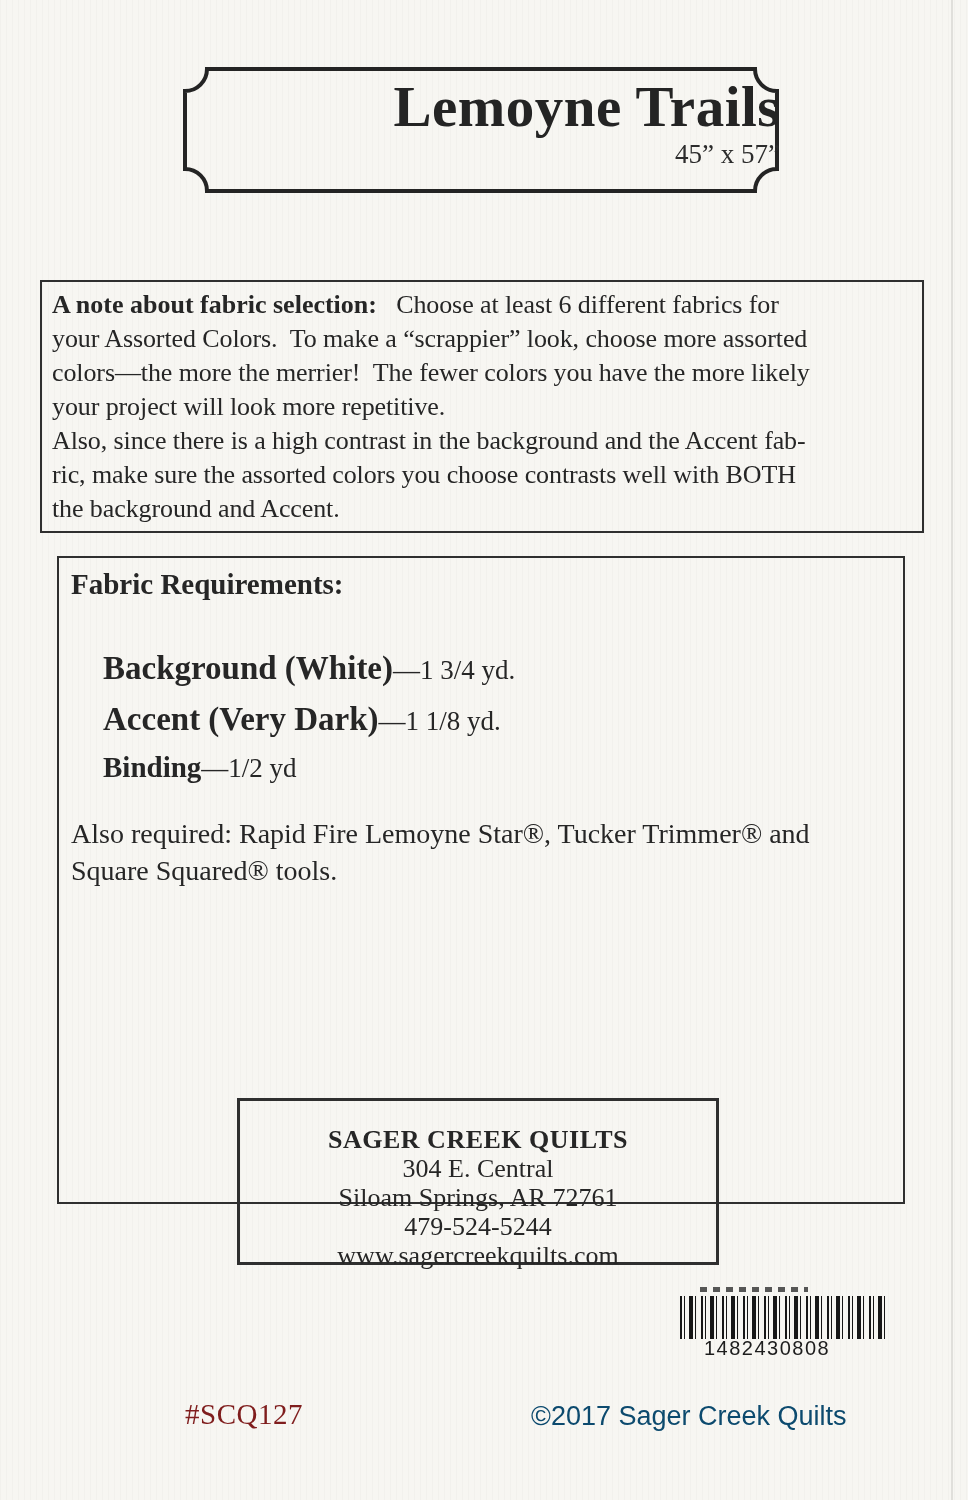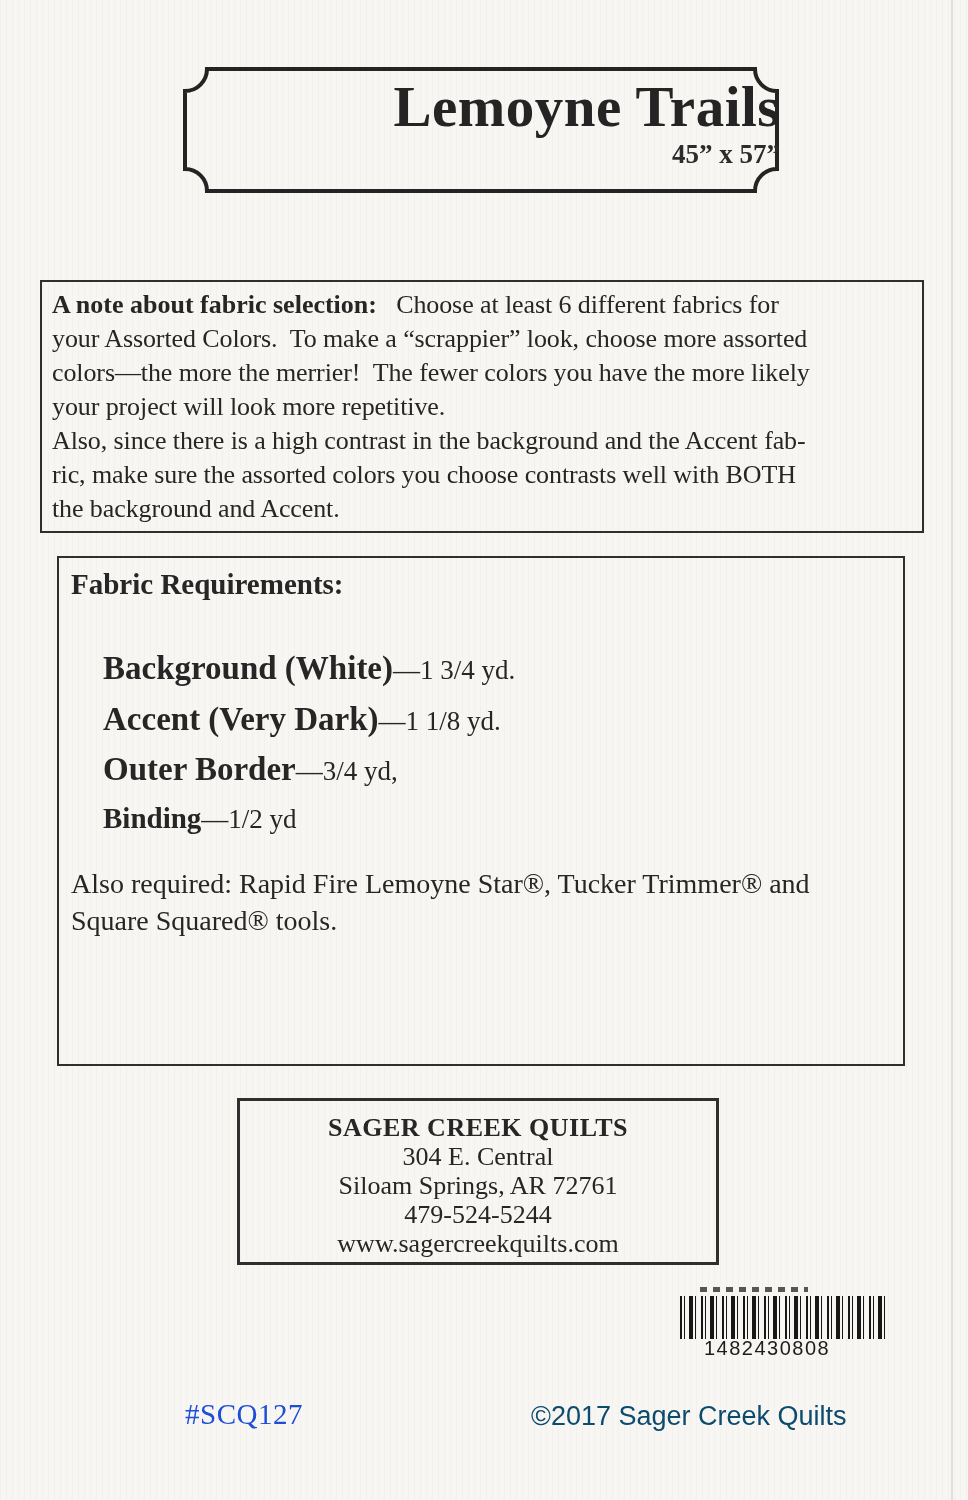--- a/index.html
+++ b/index.html
@@ -12,47 +12,47 @@
     background-image:repeating-linear-gradient(90deg, rgba(110,110,100,0.035) 0 1px, transparent 1px 6px);
     overflow:hidden;
   }
   .scan-edge { position:absolute; left:951px; top:0; width:2px; height:1500px; background:rgba(120,120,115,0.18); }
 
   
   .plaque { position:absolute; left:182px; top:66px; width:598px; height:128px; }
   .plaque svg { position:absolute; left:0; top:0; }
   .plaque-inner { position:relative; text-align:right; padding-top:10px; }
   .quilt-title { font-size:57px; font-weight:bold; line-height:1.08; letter-spacing:0.5px; color:#242424; }
-  .quilt-dims { font-size:27px; margin-top:1px; color:#2c2c2c;font-weight:bold; }
+  .quilt-dims { font-size:27px; margin-top:1px; color:#2c2c2c; }
 
   
   .note-box {
     position:absolute; left:40px; top:280px; width:884px; height:253px;
     border:2px solid #2f2f2f; padding:6px 10px 0 10px;
     font-size:26px; line-height:34px; white-space:pre-wrap; letter-spacing:-0.1px;
   }
   .note-box b { letter-spacing:0; }
 
   
   .fabric-box {
-    position:absolute; left:57px; top:556px; width:848px; height:510px;
+    position:absolute; left:57px; top:556px; width:848px; height:648px;
     border:2px solid #2f2f2f; padding:10px 12px 0 12px;
   }
   .fr-heading { font-size:29px; font-weight:bold; }
   .req-list { margin-top:46px;margin-left:32px; }
   .req-line { white-space:pre-wrap; font-size:27px; line-height:1.32; margin-bottom:7px; }
   .req-line b { font-size:33px; }
   .req-line.small { margin-bottom:0; }
   .req-line.small b { font-size:29px; }
   .also-required { margin-top:28px; font-size:28px; line-height:37px; white-space:pre-wrap; }
 
   
   .address-box {
     position:absolute; left:237px; top:1098px; width:482px; height:167px;
-    border:3px solid #2f2f2f; text-align:center; padding-top:12px;
+    border:3px solid #2f2f2f; text-align:center; padding-top:24px;
     font-size:26px; line-height:29px;
   }
   .address-box .vendor-name { font-weight:bold; letter-spacing:0.5px; }
 
   
   .barcode-wrap { position:absolute; left:680px; top:1287px; width:212px; }
   .barcode-top-marks {
     height:5px; width:108px; margin-left:20px;
     background:repeating-linear-gradient(90deg, #3a3a3a 0 7px, transparent 7px 13px);
     opacity:0.85;
@@ -64,21 +64,21 @@
       #171717 4px 5px, transparent 5px 9px,
       #171717 9px 13px, transparent 13px 15px,
       #171717 15px 16px, transparent 16px 21px);
   }
   .barcode-number {
     font-family:"Liberation Sans", sans-serif;
     font-size:20px; letter-spacing:1.5px; margin-top:-2px; padding-left:4px; color:#1d1d1d;margin-left:20px;
   }
 
   
-  .sku { position:absolute; left:185px; top:1398px; font-size:29px; color:#1d4ed8; letter-spacing:0.5px; }
+  .sku { position:absolute; left:185px; top:1398px; font-size:29px; color:#7f1d1d; letter-spacing:0.5px; }
   .copyright { position:absolute; left:531px; top:1401px; font-family:"Liberation Sans", sans-serif; font-size:27px; color:#0c4a6e; }
 </style>
 </head>
 <body>
 
 <div class="scan-edge"></div>
 
 <div class="plaque">
   <svg width="598" height="128" viewBox="0 0 598 128">
     <path d="M 25 3 H 573 A 22 22 0 0 0 595 25 V 103 A 22 22 0 0 0 573 125 H 25 A 22 22 0 0 0 3 103 V 25 A 22 22 0 0 0 25 3 Z" fill="none" stroke="#242424" stroke-width="4"></path>
@@ -95,21 +95,20 @@
 your project will look more repetitive.
 Also, since there is a high contrast in the background and the Accent fab-
 ric, make sure the assorted colors you choose contrasts well with BOTH
 the background and Accent.</span></div>
 
 <div class="fabric-box">
   <div class="fr-heading">Fabric Requirements:</div>
   <div class="req-list">
     <div class="req-line"><b>Background (White)</b><span>—1 3/4 yd.</span></div>
     <div class="req-line"><b>Accent (Very Dark)</b><span>—1 1/8 yd.</span></div>
-    <div class="req-line"><b>Outer Border</b><span>—3/4 yd,</span></div>
     <div class="req-line small"><b>Binding</b><span>—1/2 yd</span></div>
   </div>
   <div class="also-required">Also required: Rapid Fire Lemoyne Star®, Tucker Trimmer® and
 Square Squared® tools.</div>
 </div>
 
 <div class="address-box">
   <div class="vendor-name">SAGER CREEK QUILTS</div>
   <div>304 E. Central</div>
   <div>Siloam Springs, AR  72761</div>

